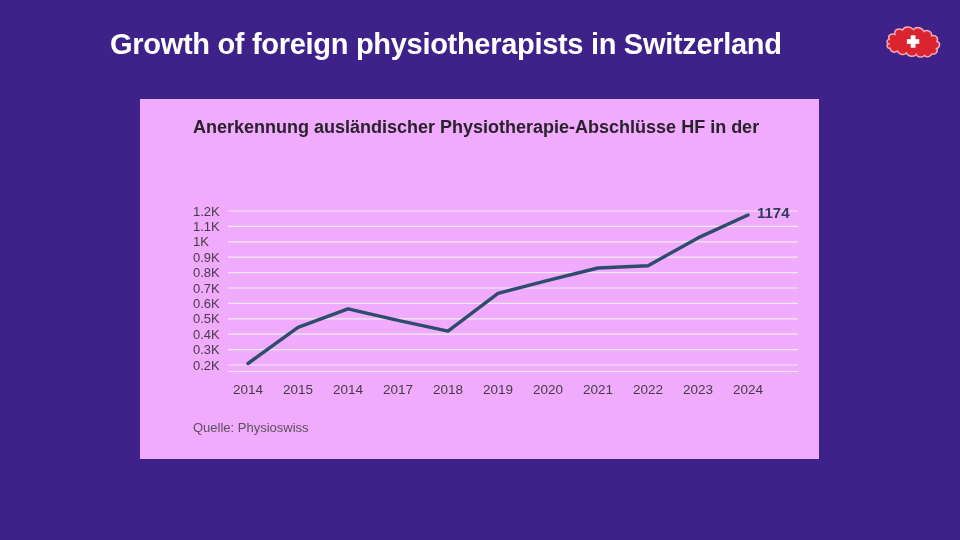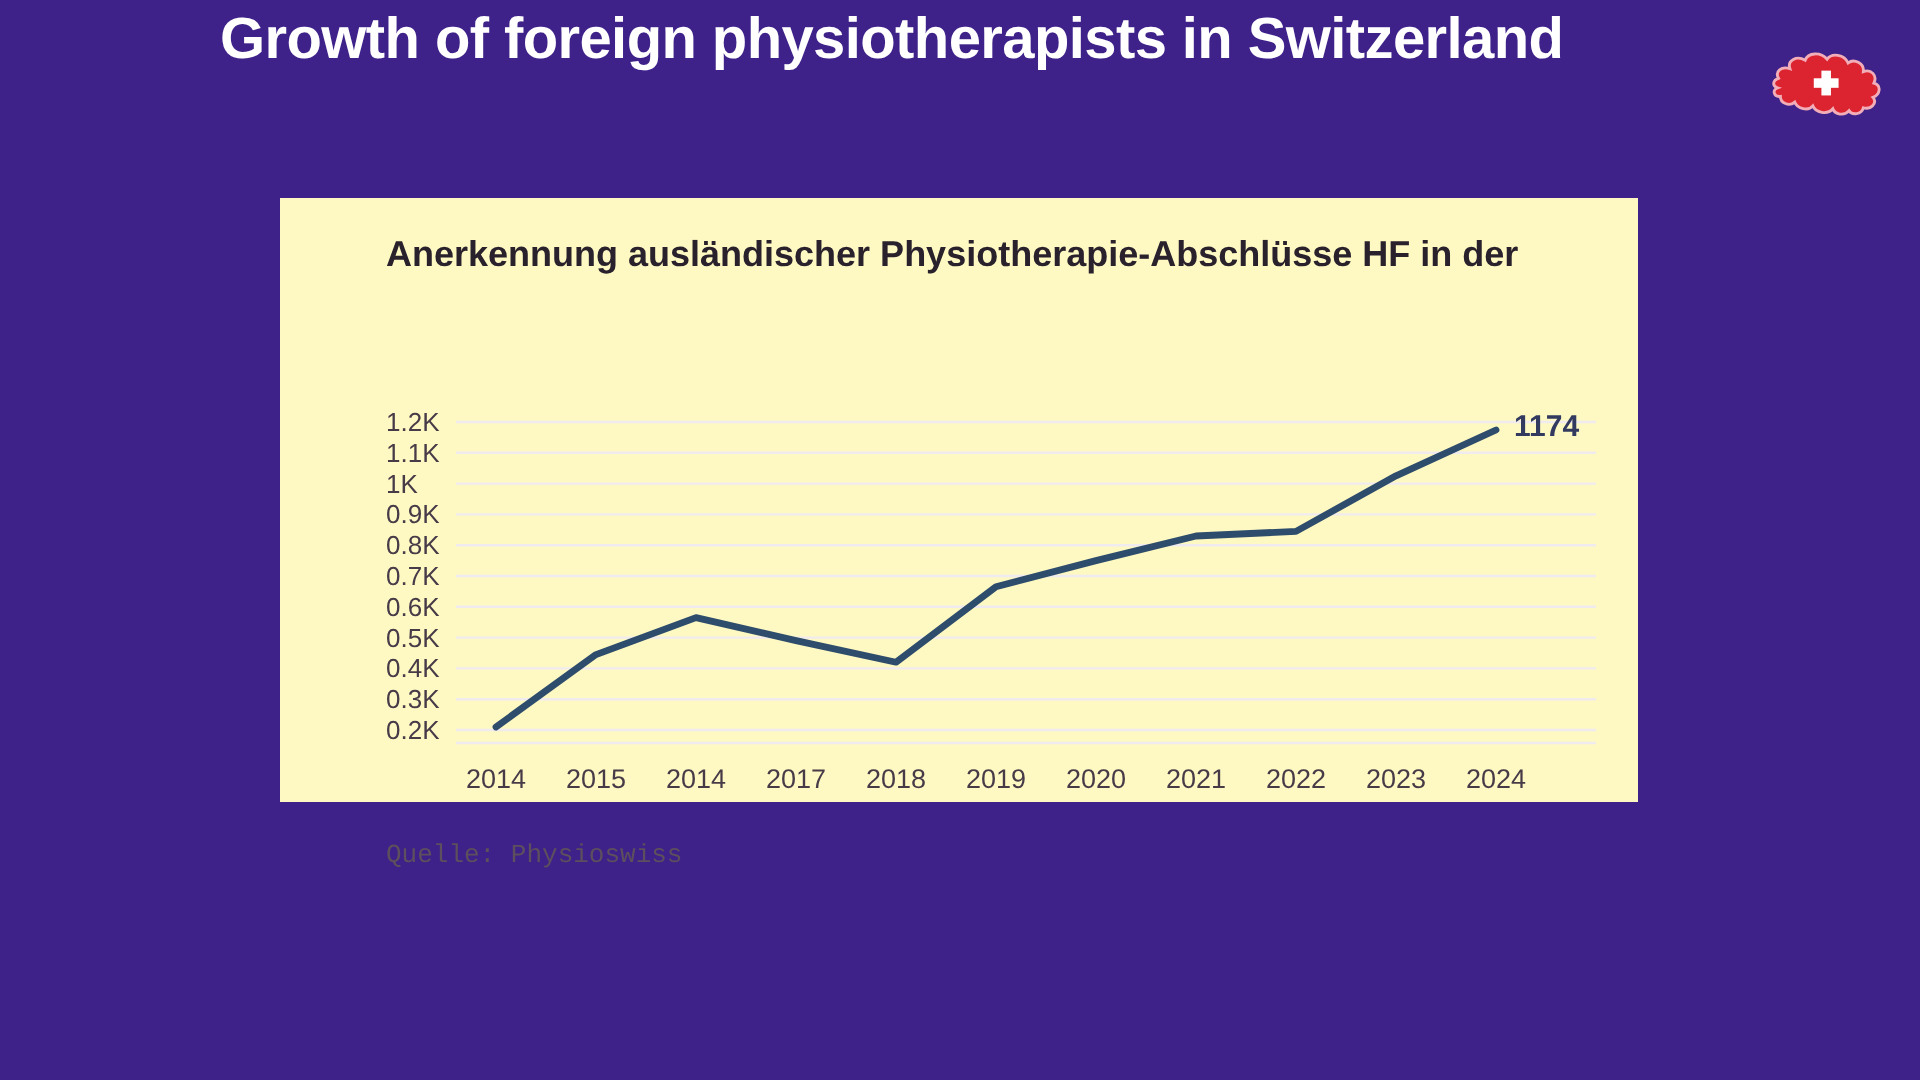--- a/index.html
+++ b/index.html
@@ -5,42 +5,42 @@
   * { margin: 0; padding: 0; box-sizing: border-box; }
   html, body { width: 960px; height: 540px; overflow: hidden; }
   body {
     position: relative;
     background: #3e2189;
     font-family: "Liberation Sans", sans-serif;
   }
   .slide-title {
     position: absolute;
     left: 110px;
-    top: 4px;
+    top: 28px;
     width: 760px;
     color: #ffffff;
     font-size: 29px;
     font-weight: 800;
     letter-spacing: -0.3px;
     white-space: nowrap;
   }
   .swiss-icon {
     position: absolute;
     left: 884px;
     top: 18px;
     width: 62px;
     height: 48px;
   }
   .chart-card {
     position: absolute;
     left: 140px;
     top: 99px;
     width: 679px;
-    height: 302px;
-    background: #fef9c3;
+    height: 360px;
+    background: #f0abfc;
   }
   .chart-title {
     position: absolute;
     left: 53px;
     top: 12px;
     width: 610px;
     color: #29212b;
     font-size: 18px;
     font-weight: bold;
     line-height: 32px;
@@ -51,21 +51,20 @@
     top: 0;
     width: 679px;
     height: 389px;
   }
   .source-caption {
     position: absolute;
     left: 53px;
     top: 321px;
     color: #5d4f5d;
     font-size: 13px;
-    font-family: Liberation Mono, monospace;
   }
 </style>
 </head>
 <body>
 
 <div class="slide-title">Growth of foreign physiotherapists in Switzerland</div>
 
 <svg class="swiss-icon" viewBox="0 0 130 92" aria-hidden="true">
   <path d="M10,50 C4,52 6,60 13,59 C13,66 22,70 28,65 C31,72 42,75 47,69
            C50,76 62,79 68,72 C70,78 80,80 85,74 C88,79 98,78 100,71

